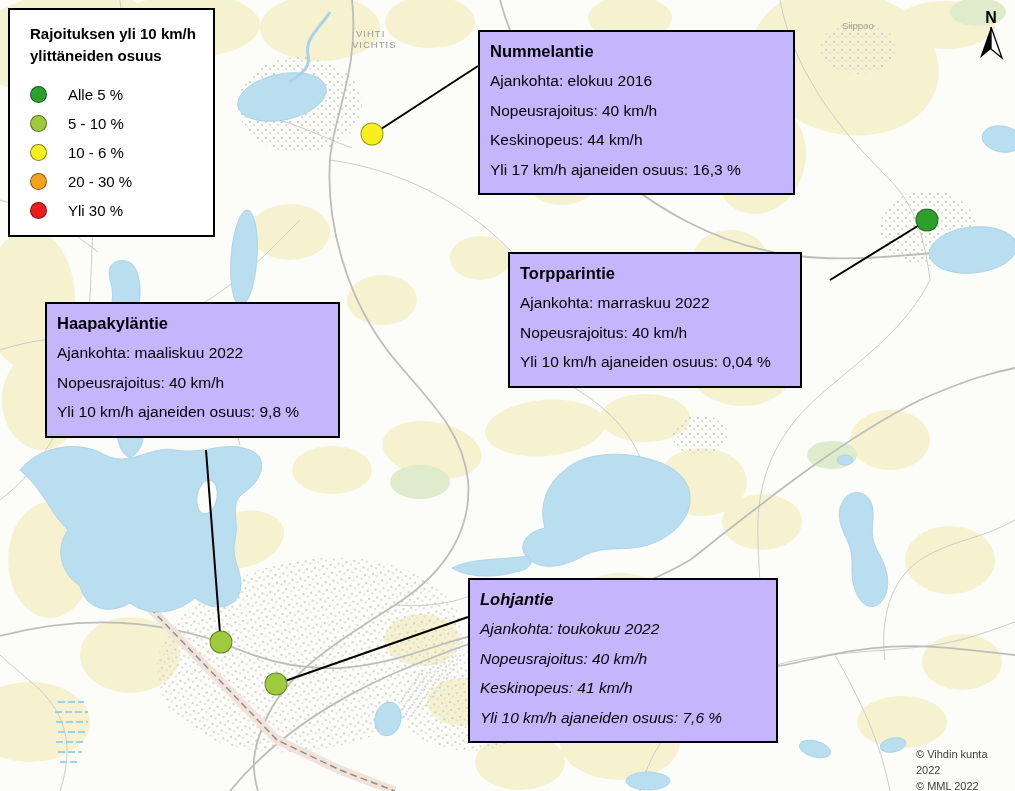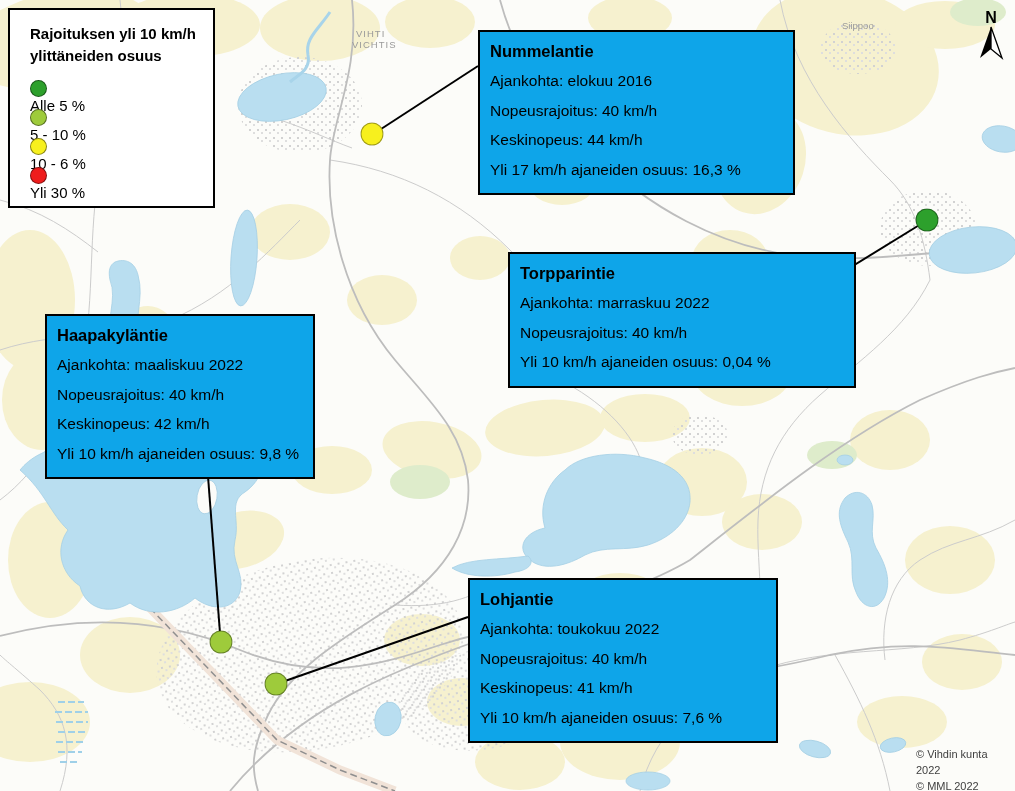--- a/index.html
+++ b/index.html
@@ -10,32 +10,32 @@
   }
   .map-svg{position:absolute;left:0;top:0;width:1015px;height:791px;}
   
   .dot{
     position:absolute;width:23px;height:23px;border-radius:50%;
     border:1.5px solid rgba(0,0,0,0.35);box-sizing:border-box;
     transform:translate(-50%,-50%);
   }
   
   .callout{
-    position:absolute;background:#0ea5e9;border:2px solid #000;
+    position:absolute;background:#c4b5fd;border:2px solid #000;
     padding:5px 0 9px 10px;box-sizing:border-box;color:#000;
   }
   .c-title{font-size:16.5px;font-weight:700;line-height:29px;white-space:nowrap;}
   .c-row{font-size:15.5px;line-height:29.5px;white-space:nowrap;}
   
   .legend{
     position:absolute;left:8px;top:8px;width:207px;background:#ffffff;
     border:2px solid #000;box-sizing:border-box;padding:13px 4px 10px 20px;color:#000;
   }
   .legend-title{font-size:15px;font-weight:700;line-height:22px;margin-bottom:13px;width:175px;}
-  .legend-item{display:flex;align-items:flex-start;height:29px;flex-direction:column;}
+  .legend-item{display:flex;align-items:center;height:29px;}
   .swatch{
     width:17px;height:17px;border-radius:50%;flex:0 0 17px;
     border:1px solid rgba(0,0,0,0.45);box-sizing:border-box;margin-right:21px;
   }
   .legend-label{font-size:15px;}
   
   .credits{position:absolute;left:916px;top:746px;font-size:11px;line-height:16px;color:#3f3f3f;}
 </style>
 </head>
 <body>
@@ -209,49 +209,52 @@
     </div>
     <div class="legend-item">
       <span class="swatch" style="background: rgb(158, 203, 59);"></span>
       <span class="legend-label">5 - 10 %</span>
     </div>
     <div class="legend-item">
       <span class="swatch" style="background: rgb(247, 240, 30);"></span>
       <span class="legend-label">10 - 6 %</span>
     </div>
     <div class="legend-item">
+      <span class="swatch" style="background: rgb(245, 163, 31);"></span>
+      <span class="legend-label">20 - 30 %</span>
+    </div>
+    <div class="legend-item">
       <span class="swatch" style="background: rgb(238, 28, 28);"></span>
       <span class="legend-label">Yli 30 %</span>
     </div>
   </div>
 
   <div class="callout" style="left:478px;top:30px;width:317px;">
     <div class="c-title">Nummelantie</div>
     <div class="c-row">Ajankohta: elokuu 2016</div>
     <div class="c-row">Nopeusrajoitus: 40 km/h</div>
     <div class="c-row">Keskinopeus: 44 km/h</div>
     <div class="c-row">Yli 17 km/h ajaneiden osuus: 16,3 %</div>
   </div>
 
-  <div class="callout" style="left:508px;top:252px;width:348px;">
+  <div class="callout" style="left:508px;top:252px;width:294px;">
     <div class="c-title">Torpparintie</div>
     <div class="c-row">Ajankohta: marraskuu 2022</div>
     <div class="c-row">Nopeusrajoitus: 40 km/h</div>
     <div class="c-row">Yli 10 km/h ajaneiden osuus: 0,04 %</div>
   </div>
 
-  <div class="callout" style="left:45px;top:314px;width:270px;">
+  <div class="callout" style="left:45px;top:302px;width:295px;">
     <div class="c-title">Haapakyläntie</div>
     <div class="c-row">Ajankohta: maaliskuu 2022</div>
     <div class="c-row">Nopeusrajoitus: 40 km/h</div>
-    <div class="c-row">Keskinopeus: 42 km/h</div>
     <div class="c-row">Yli 10 km/h ajaneiden osuus: 9,8 %</div>
   </div>
 
-  <div class="callout" style="left:468px;top:578px;width:310px;">
+  <div class="callout" style="left:468px;top:578px;width:310px;font-style:italic;">
     <div class="c-title">Lohjantie</div>
     <div class="c-row">Ajankohta: toukokuu 2022</div>
     <div class="c-row">Nopeusrajoitus: 40 km/h</div>
     <div class="c-row">Keskinopeus: 41 km/h</div>
     <div class="c-row">Yli 10 km/h ajaneiden osuus: 7,6 %</div>
   </div>
 
   <div class="credits">
     <div>© Vihdin kunta 2022</div>
     <div>© MML 2022</div>

